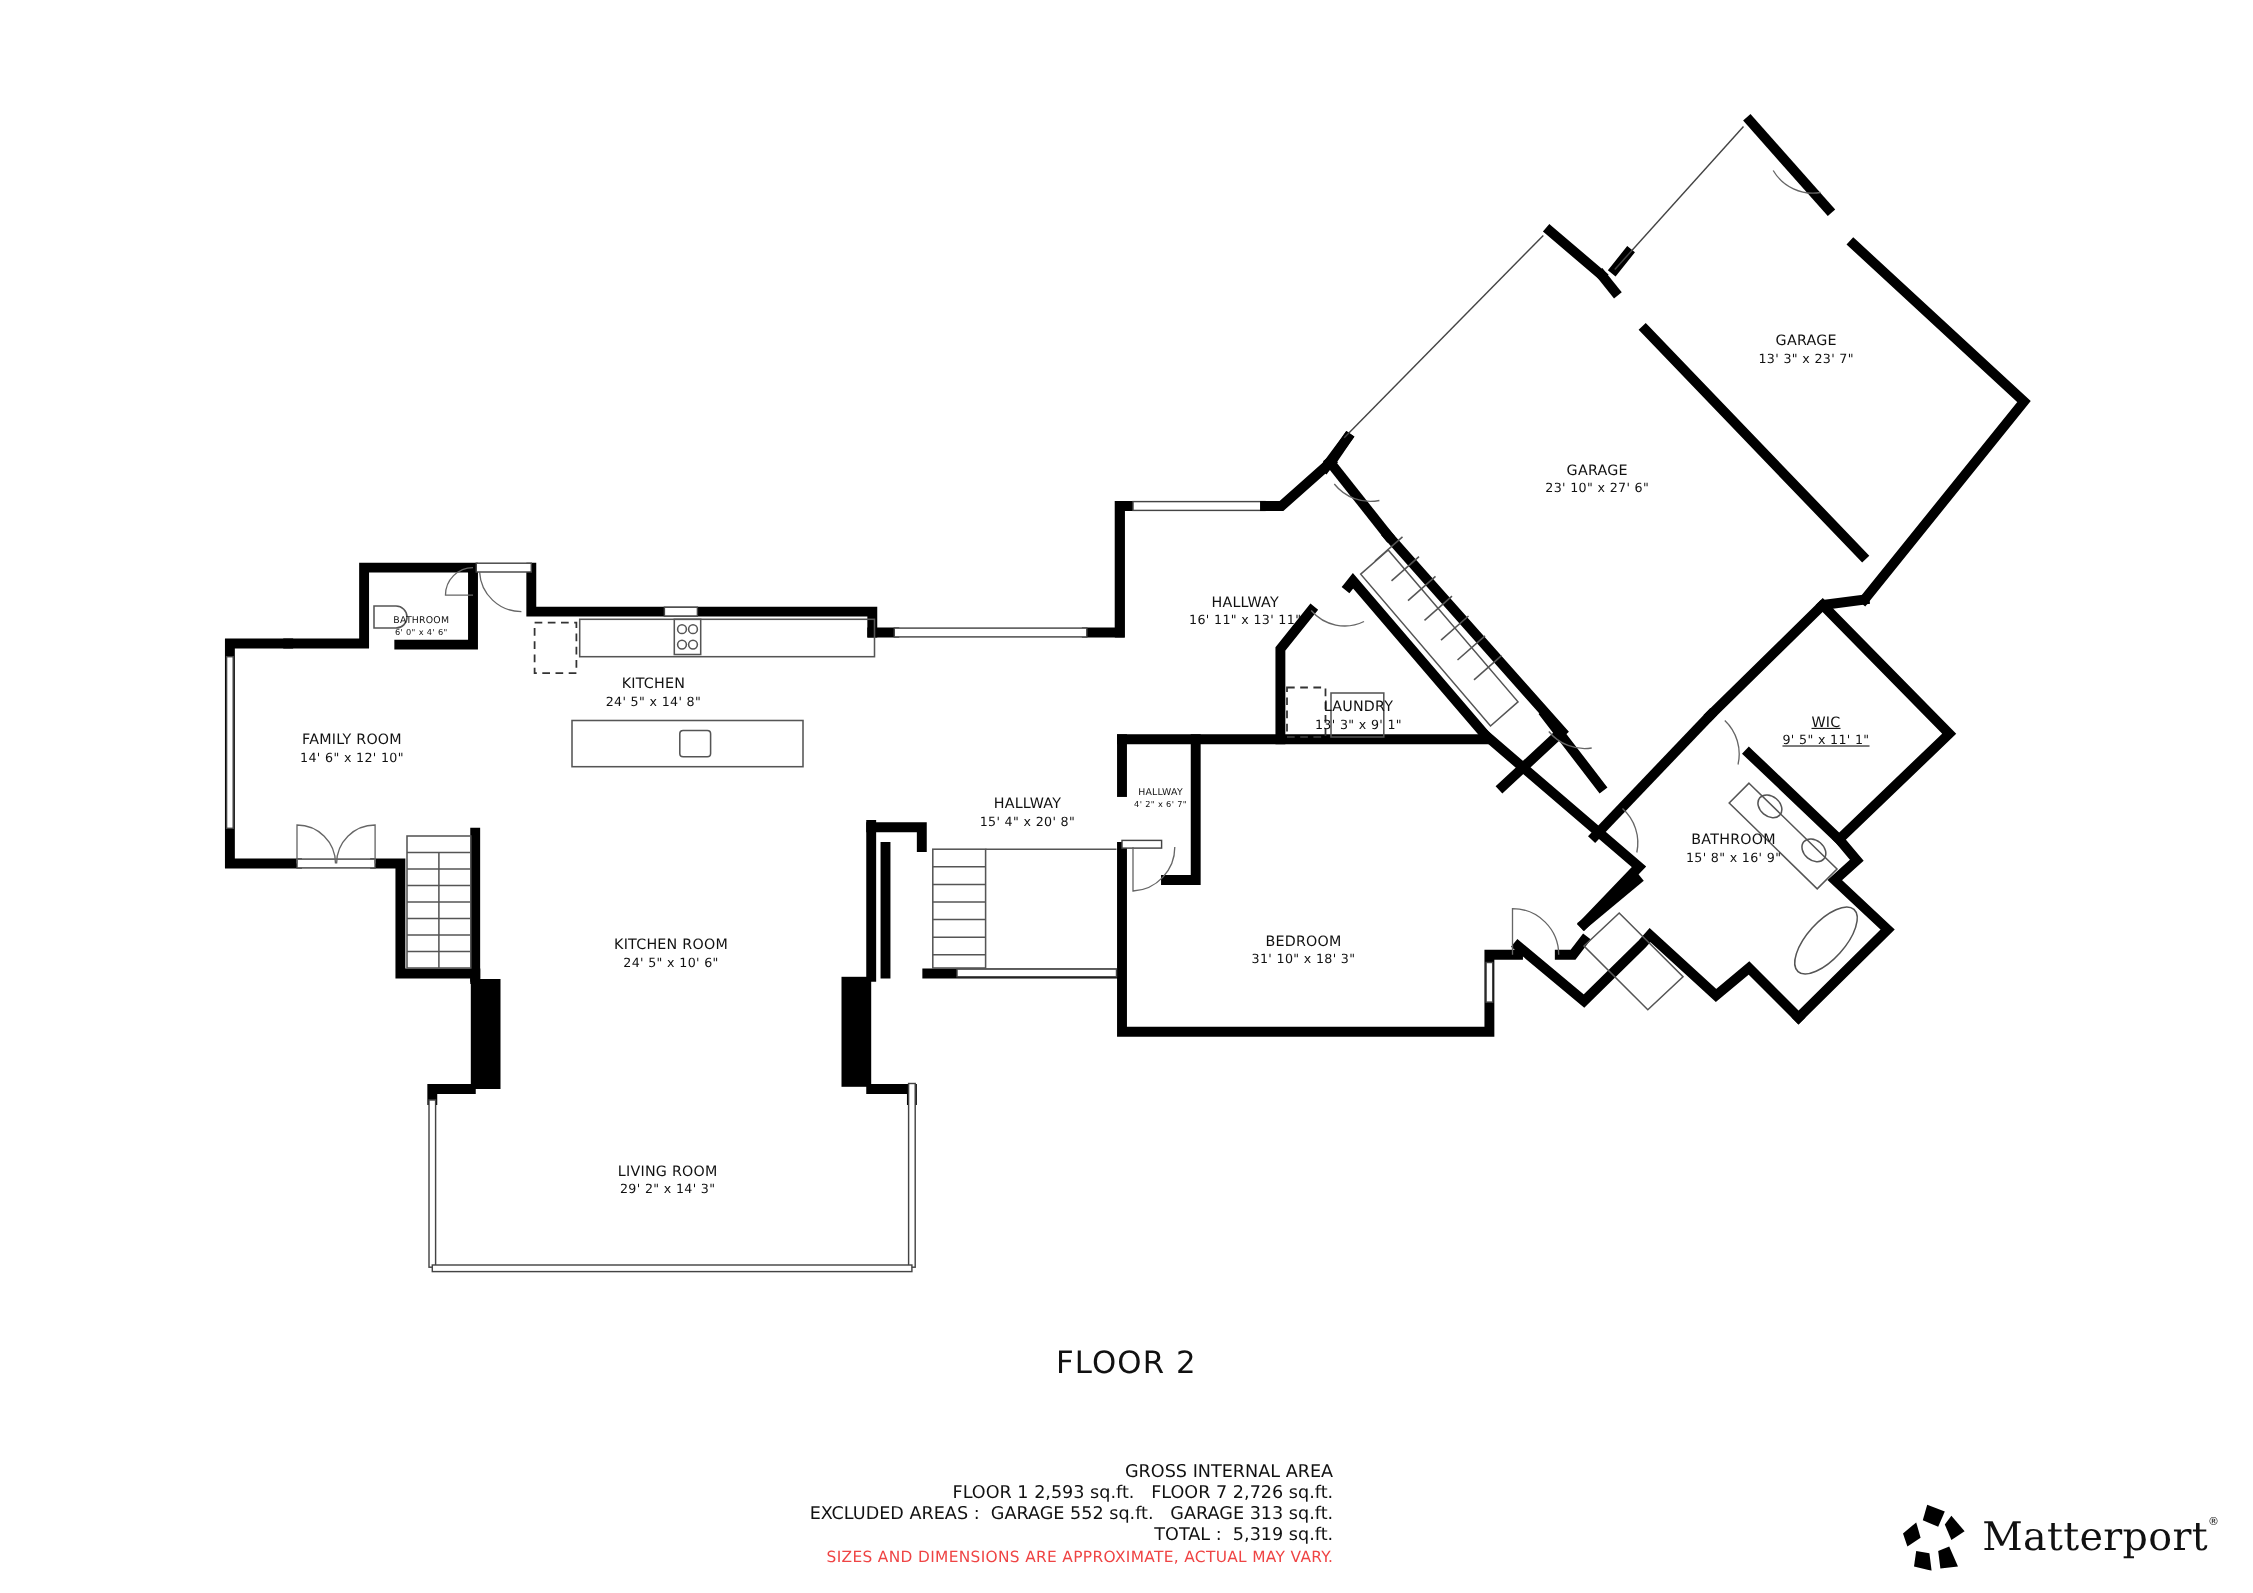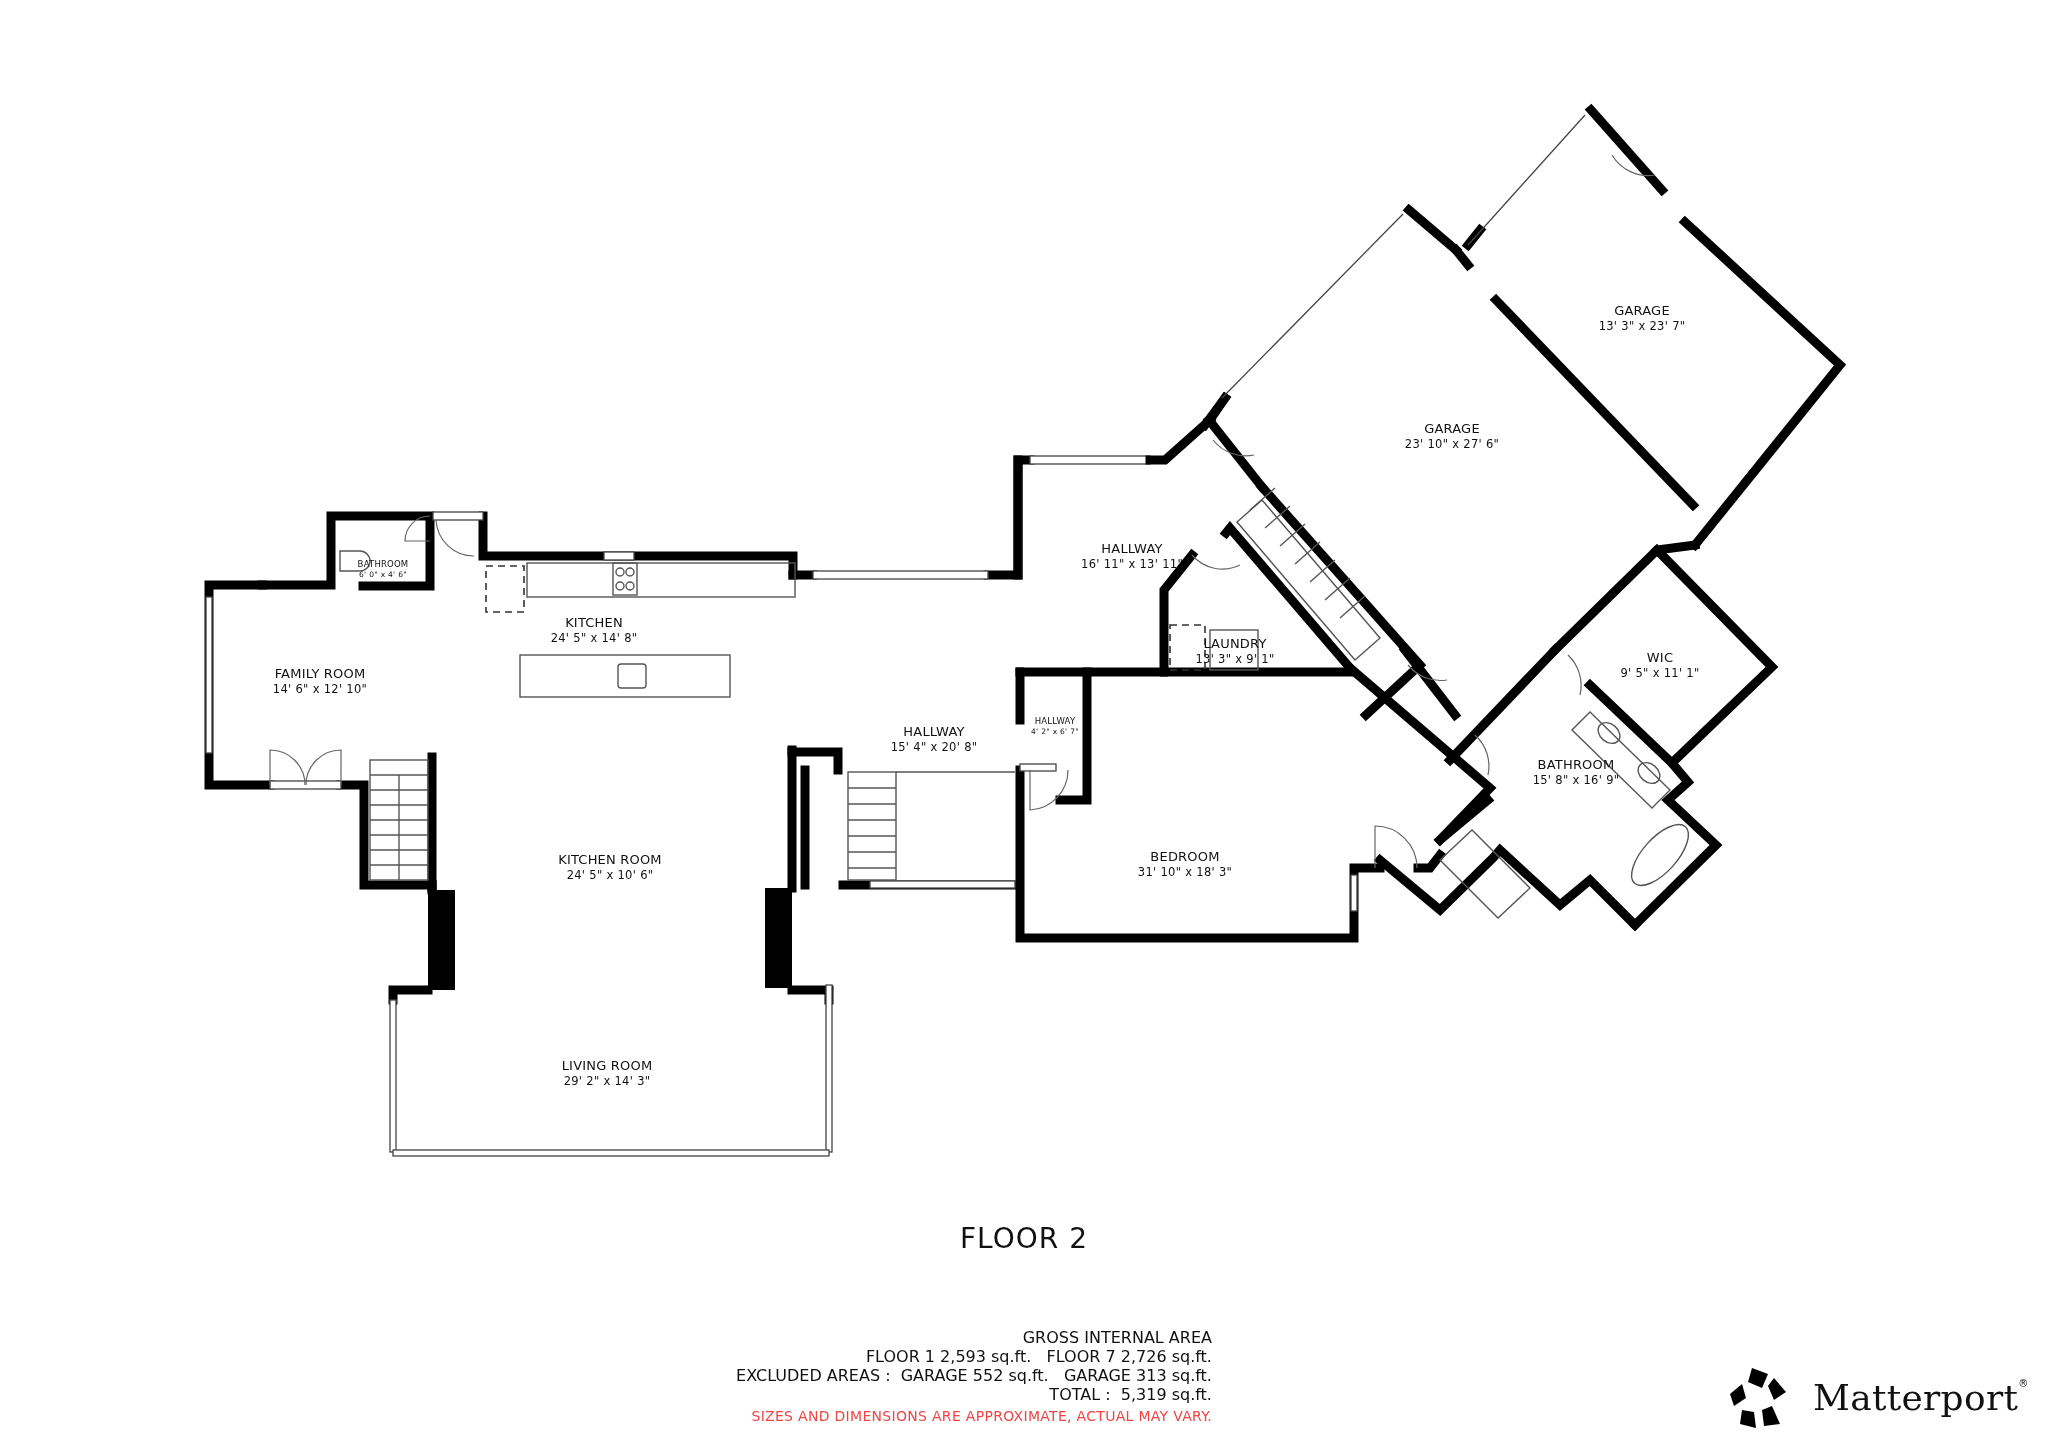--- a/index.html
+++ b/index.html
@@ -17,21 +17,21 @@
   .room-name { font-size:13px; letter-spacing:0.2px; }
   .room-dim { font-size:11.5px; letter-spacing:0.3px; }
   .room-label.small .room-name { font-size:8.5px; }
   .room-label.small .room-dim { font-size:7.5px; }
   #floor-title { position:absolute; left:1024px; top:1222px; transform:translateX(-50%);
                  font-size:28px; letter-spacing:1px;text-align:center; }
   #area-block { position:absolute; left:974px; top:1328px; transform:translateX(-50%);
                 text-align:right; font-size:16px; line-height:19px; white-space:nowrap; }
   #area-block .disclaimer { color:#ef4444; font-size:14px; margin-top:3px; letter-spacing:0.3px; }
   #brand { position:absolute; left:1728px; top:1366px; display:flex; align-items:center; }
-  #brand .brand-name { font-family:"DejaVu Serif", serif; font-size:36px; margin-left:25px; letter-spacing:0.3px; }
+  #brand .brand-name { font-family:"DejaVu Serif", serif; font-size:36px; margin-left:14px; letter-spacing:0.3px; }
   #brand .reg { font-size:10px; vertical-align:top; position:relative; top:-14px; }
 </style>
 </head>
 <body>
 
 <svg id="plan" viewBox="0 0 2048 1448" xmlns="http://www.w3.org/2000/svg">
 
   <g>
 
     <path class="wall" d="M262 585 L209 585 L209 785 L270 785"></path>
@@ -241,21 +241,21 @@
   <div class="room-dim">31' 10" x 18' 3"</div>
 </div>
 <div class="room-label" style="left:1452px; top:436px;">
   <div class="room-name">GARAGE</div>
   <div class="room-dim">23' 10" x 27' 6"</div>
 </div>
 <div class="room-label" style="left:1642px; top:318px;">
   <div class="room-name">GARAGE</div>
   <div class="room-dim">13' 3" x 23' 7"</div>
 </div>
-<div class="room-label" style="left:1660px; top:665px;">
+<div class="room-label" style="left:1660px; top:665px;text-decoration:underline;">
   <div class="room-name">WIC</div>
   <div class="room-dim">9' 5" x 11' 1"</div>
 </div>
 <div class="room-label" style="left:1576px; top:772px;">
   <div class="room-name">BATHROOM</div>
   <div class="room-dim">15' 8" x 16' 9"</div>
 </div>
 
 <div id="floor-title">FLOOR 2</div>
 

